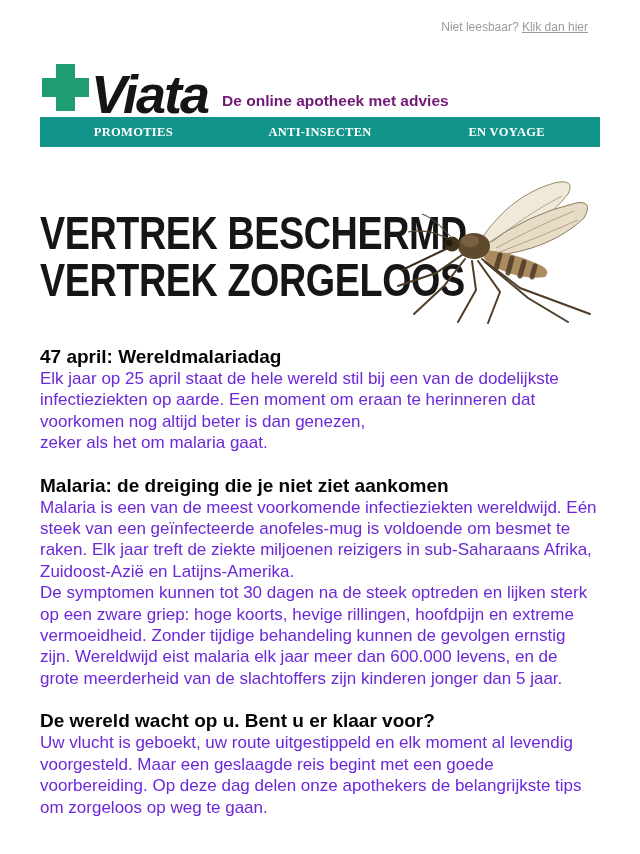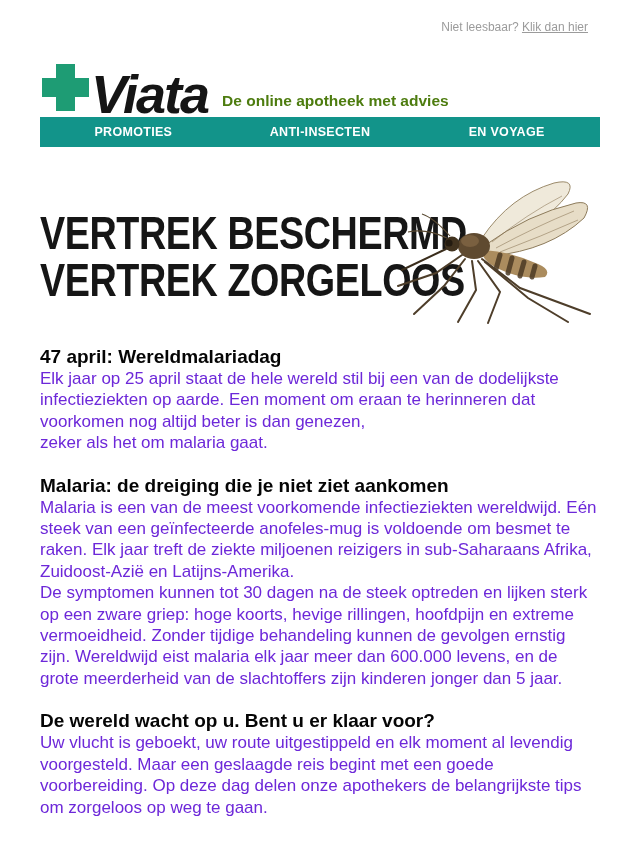--- a/index.html
+++ b/index.html
@@ -55,31 +55,32 @@
     font-weight: bold;
     font-style: italic;
     letter-spacing: -2px;
     color: #151515;
     margin-left: 2px;
     margin-bottom: -4px;
   }
   .logo-tagline {
     font-size: 15.5px;
     font-weight: bold;
-    color: #4d7c0f;
+    color: #701a75;
     margin: 4px 0 4px 14px;
     white-space: nowrap;
   }
 
   
   .navbar {
     margin: 3px 40px 0 40px;
     height: 30px;
     background: #12948a;
     display: flex;
+    font-family: Liberation Serif, serif;
   }
   .nav-item {
     flex: 1 1 0;
     display: flex;
     align-items: center;
     justify-content: center;
     color: #ffffff;
     font-size: 12.5px;
     font-weight: bold;
     letter-spacing: 0.3px;

